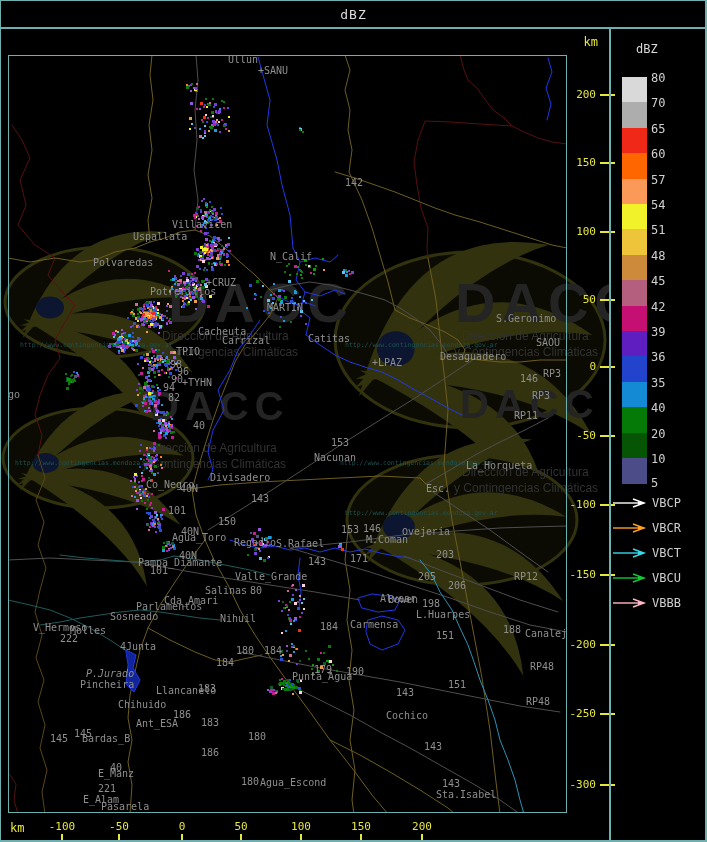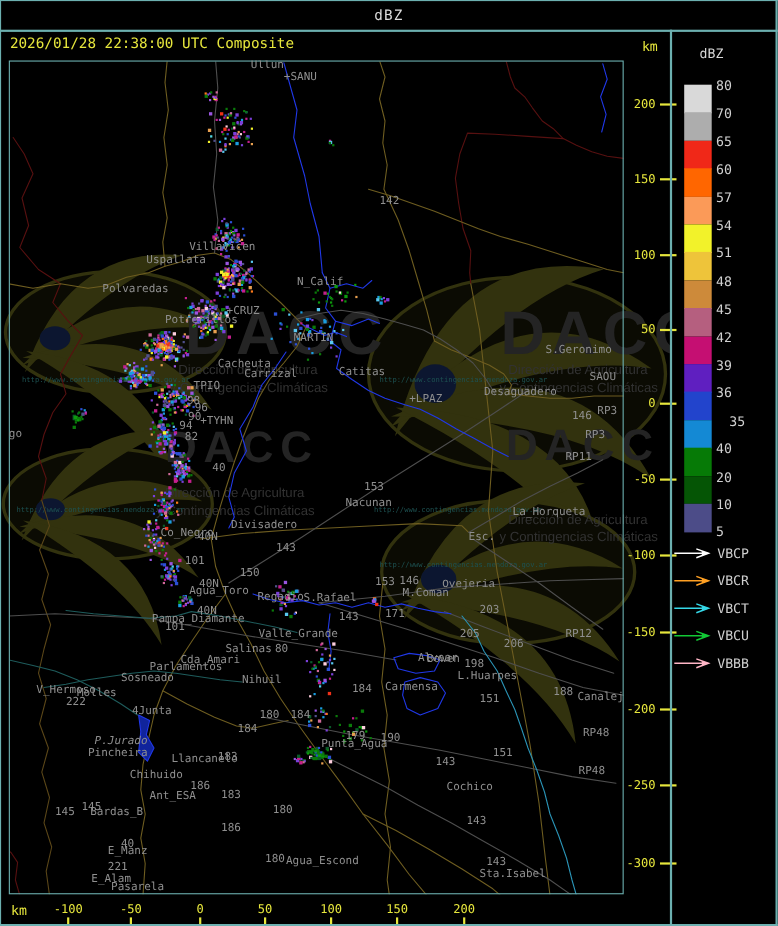--- a/index.html
+++ b/index.html
@@ -1570,21 +1570,20 @@
         <rect x="339" y="543" width="3" height="3" fill="#ff7a1a"></rect>
         <rect x="341" y="548" width="3" height="3" fill="#f03018"></rect>
         <rect x="339" y="545" width="3" height="3" fill="#9a55e0"></rect>
         <rect x="339" y="544" width="3" height="3" fill="#9a55e0"></rect>
         <rect x="340" y="544" width="2" height="2" fill="#1a9de0"></rect>
         <rect x="338" y="545" width="3" height="3" fill="#9a55e0"></rect>
       </g>
   </svg>
 
   <div class="abs" id="window-title">dBZ</div>
-  <div class="abs" id="timestamp">2026/01/28 22:38:00 UTC Composite</div>
   <div class="abs ylw" id="km-top">km</div>
   <div class="abs ylw" id="km-bottom">km</div>
 
   <div class="abs" id="map-rect"></div>
   <div class="abs" id="maplabels">
       <div class="mlabel" style="left: 220px; top: 0px;">Ullun</div>
       <div class="mlabel" style="left: 250px; top: 11px;">+SANU</div>
       <div class="mlabel" style="left: 337px; top: 123px;">142</div>
       <div class="mlabel" style="left: 164px; top: 165px;">Villavicen</div>
       <div class="mlabel" style="left: 125px; top: 177px;">Uspallata</div>
@@ -1661,37 +1660,37 @@
       <div class="mlabel" style="left: 66px; top: 674px;">145</div>
       <div class="mlabel" style="left: 74px; top: 679px;">Bardas_B</div>
       <div class="mlabel" style="left: 102px; top: 708px;">40</div>
       <div class="mlabel" style="left: 90px; top: 714px;">E_Manz</div>
       <div class="mlabel" style="left: 90px; top: 729px;">221</div>
       <div class="mlabel" style="left: 75px; top: 740px;">E_Alam</div>
       <div class="mlabel" style="left: 93px; top: 747px;">Pasarela</div>
       <div class="mlabel" style="left: 394px; top: 473px; font-family: Liberation Mono, monospace;">Ovejeria</div>
       <div class="mlabel" style="left: 428px; top: 495px;">203</div>
       <div class="mlabel" style="left: 410px; top: 517px;">205</div>
-      <div class="mlabel" style="left: 440px; top: 526px; margin-left: 10px;">206</div>
+      <div class="mlabel" style="left: 440px; top: 526px;">206</div>
       <div class="mlabel" style="left: 414px; top: 544px;">198</div>
       <div class="mlabel" style="left: 408px; top: 555px;">L.Huarpes</div>
       <div class="mlabel" style="left: 428px; top: 576px;">151</div>
       <div class="mlabel" style="left: 440px; top: 625px;">151</div>
       <div class="mlabel" style="left: 485px; top: 574px; padding-left: 32px;">Canalejas</div>
       <div class="mlabel" style="left: 495px; top: 570px;">188</div>
       <div class="mlabel" style="left: 506px; top: 517px;">RP12</div>
       <div class="mlabel" style="left: 522px; top: 607px;">RP48</div>
       <div class="mlabel" style="left: 518px; top: 642px;">RP48</div>
       <div class="mlabel" style="left: 380px; top: 540px;">Bowen</div>
       <div class="mlabel" style="left: 352px; top: 539px; padding-left: 20px;">Alvear</div>
       <div class="mlabel" style="left: 342px; top: 565px;">Carmensa</div>
       <div class="mlabel" style="left: 284px; top: 617px;">Punta_Agua</div>
       <div class="mlabel" style="left: 306px; top: 610px;">179</div>
       <div class="mlabel" style="left: 338px; top: 612px;">190</div>
-      <div class="mlabel" style="left: 398px; top: 656px;">Cochico</div>
+      <div class="mlabel" style="left: 378px; top: 656px;">Cochico</div>
       <div class="mlabel" style="left: 388px; top: 633px;">143</div>
       <div class="mlabel" style="left: 416px; top: 687px;">143</div>
       <div class="mlabel" style="left: 434px; top: 724px;">143</div>
       <div class="mlabel" style="left: 240px; top: 677px;">180</div>
       <div class="mlabel" style="left: 193px; top: 693px;">186</div>
       <div class="mlabel" style="left: 233px; top: 722px;">180</div>
       <div class="mlabel" style="left: 252px; top: 723px;">Agua_Escond</div>
       <div class="mlabel" style="left: 428px; top: 735px;">Sta.Isabel</div>
       <div class="mlabel" style="left: -6px; top: 335px;">ago</div>
     </div>
@@ -1760,21 +1759,21 @@
       <div class="swlabel abs" style="top: 121.8px;">65</div>
       <div class="swlabel abs" style="top: 147.2px;">60</div>
       <div class="swlabel abs" style="top: 172.6px;">57</div>
       <div class="swlabel abs" style="top: 198px;">54</div>
       <div class="swlabel abs" style="top: 223.4px;">51</div>
       <div class="swlabel abs" style="top: 248.8px;">48</div>
       <div class="swlabel abs" style="top: 274.2px;">45</div>
       <div class="swlabel abs" style="top: 299.6px;">42</div>
       <div class="swlabel abs" style="top: 325px;">39</div>
       <div class="swlabel abs" style="top: 350.4px;">36</div>
-      <div class="swlabel abs" style="top: 375.8px; margin-left: 12px;">35</div>
+      <div class="swlabel abs" style="top: 375.8px;">35</div>
       <div class="swlabel abs" style="top: 401.2px;">40</div>
       <div class="swlabel abs" style="top: 426.6px;">20</div>
       <div class="swlabel abs" style="top: 452px;">10</div>
       <div class="swlabel abs" style="top: 476.4px;">5</div>
     </div>
   <div id="vector-legend">
       <svg width="40" height="12" class="vecarrow" style="left: 612px; top: 497px; position: absolute;">
         <path d="M1,6 H30" stroke="#ffffff" stroke-width="1.4" fill="none"></path>
         <path d="M21,2 L32,6 L21,10" stroke="#ffffff" stroke-width="1.4" fill="none"></path>
         <path d="M26,4 L33,6 L26,8 Z" fill="#ffffff"></path>

